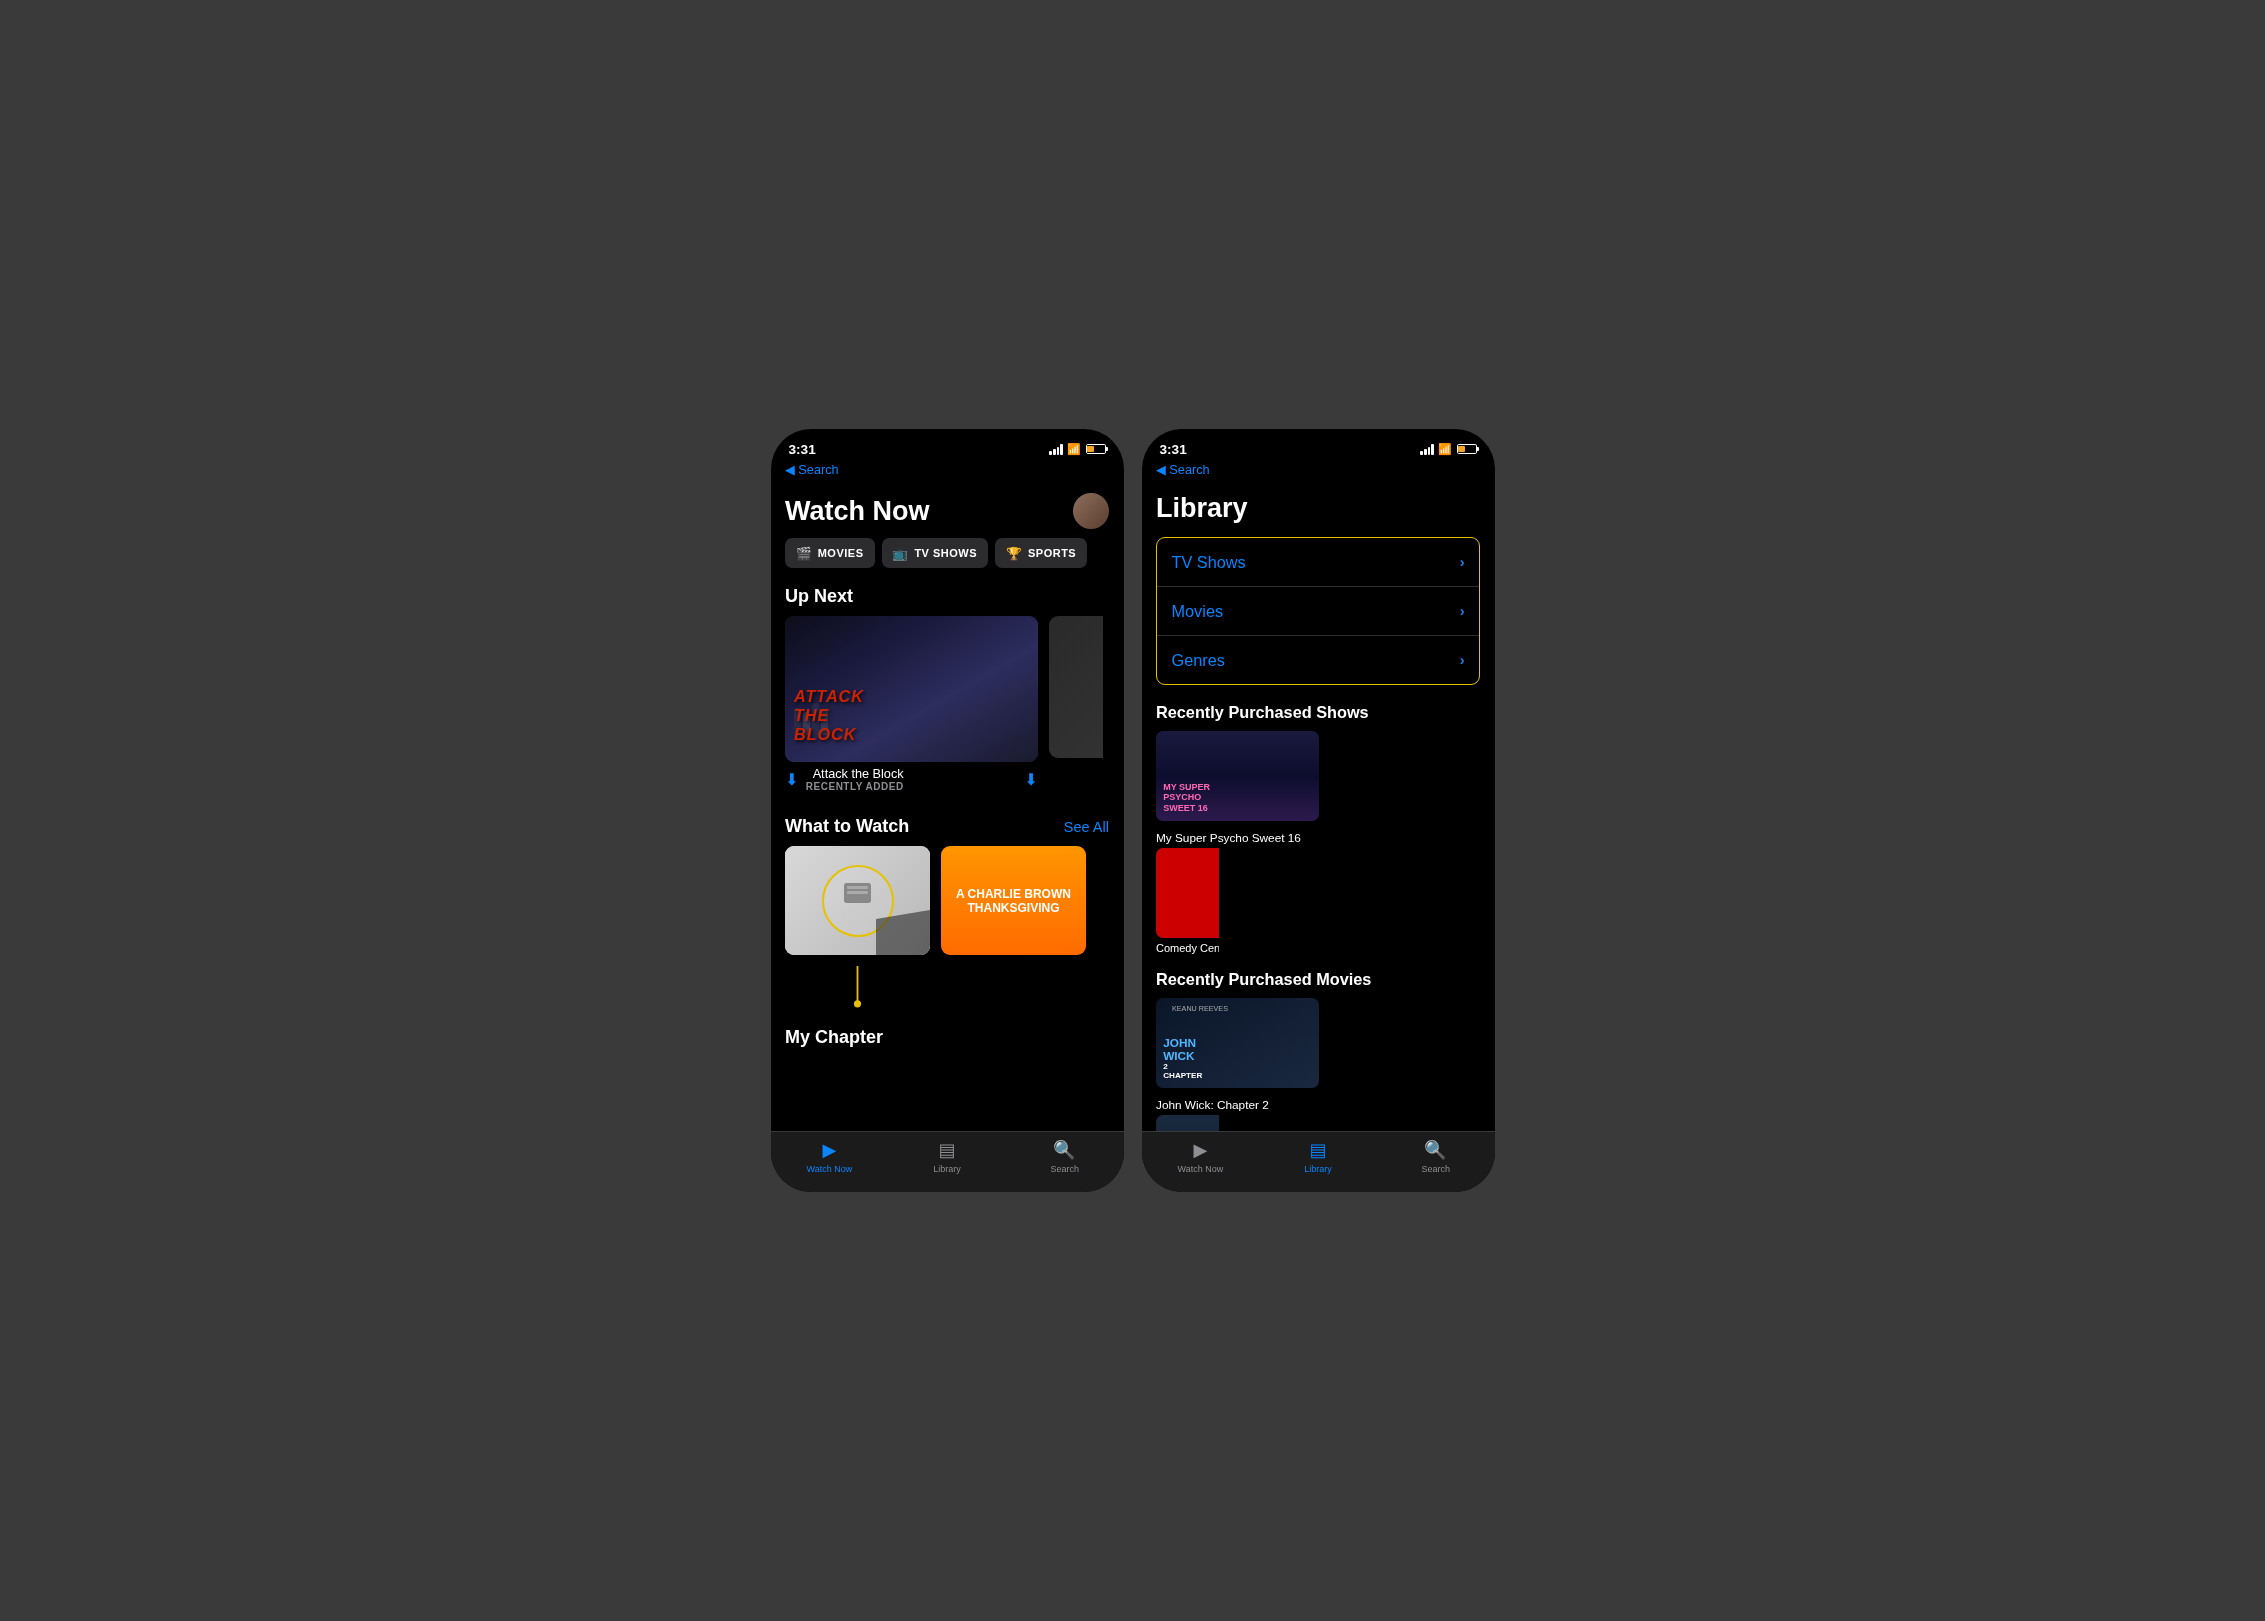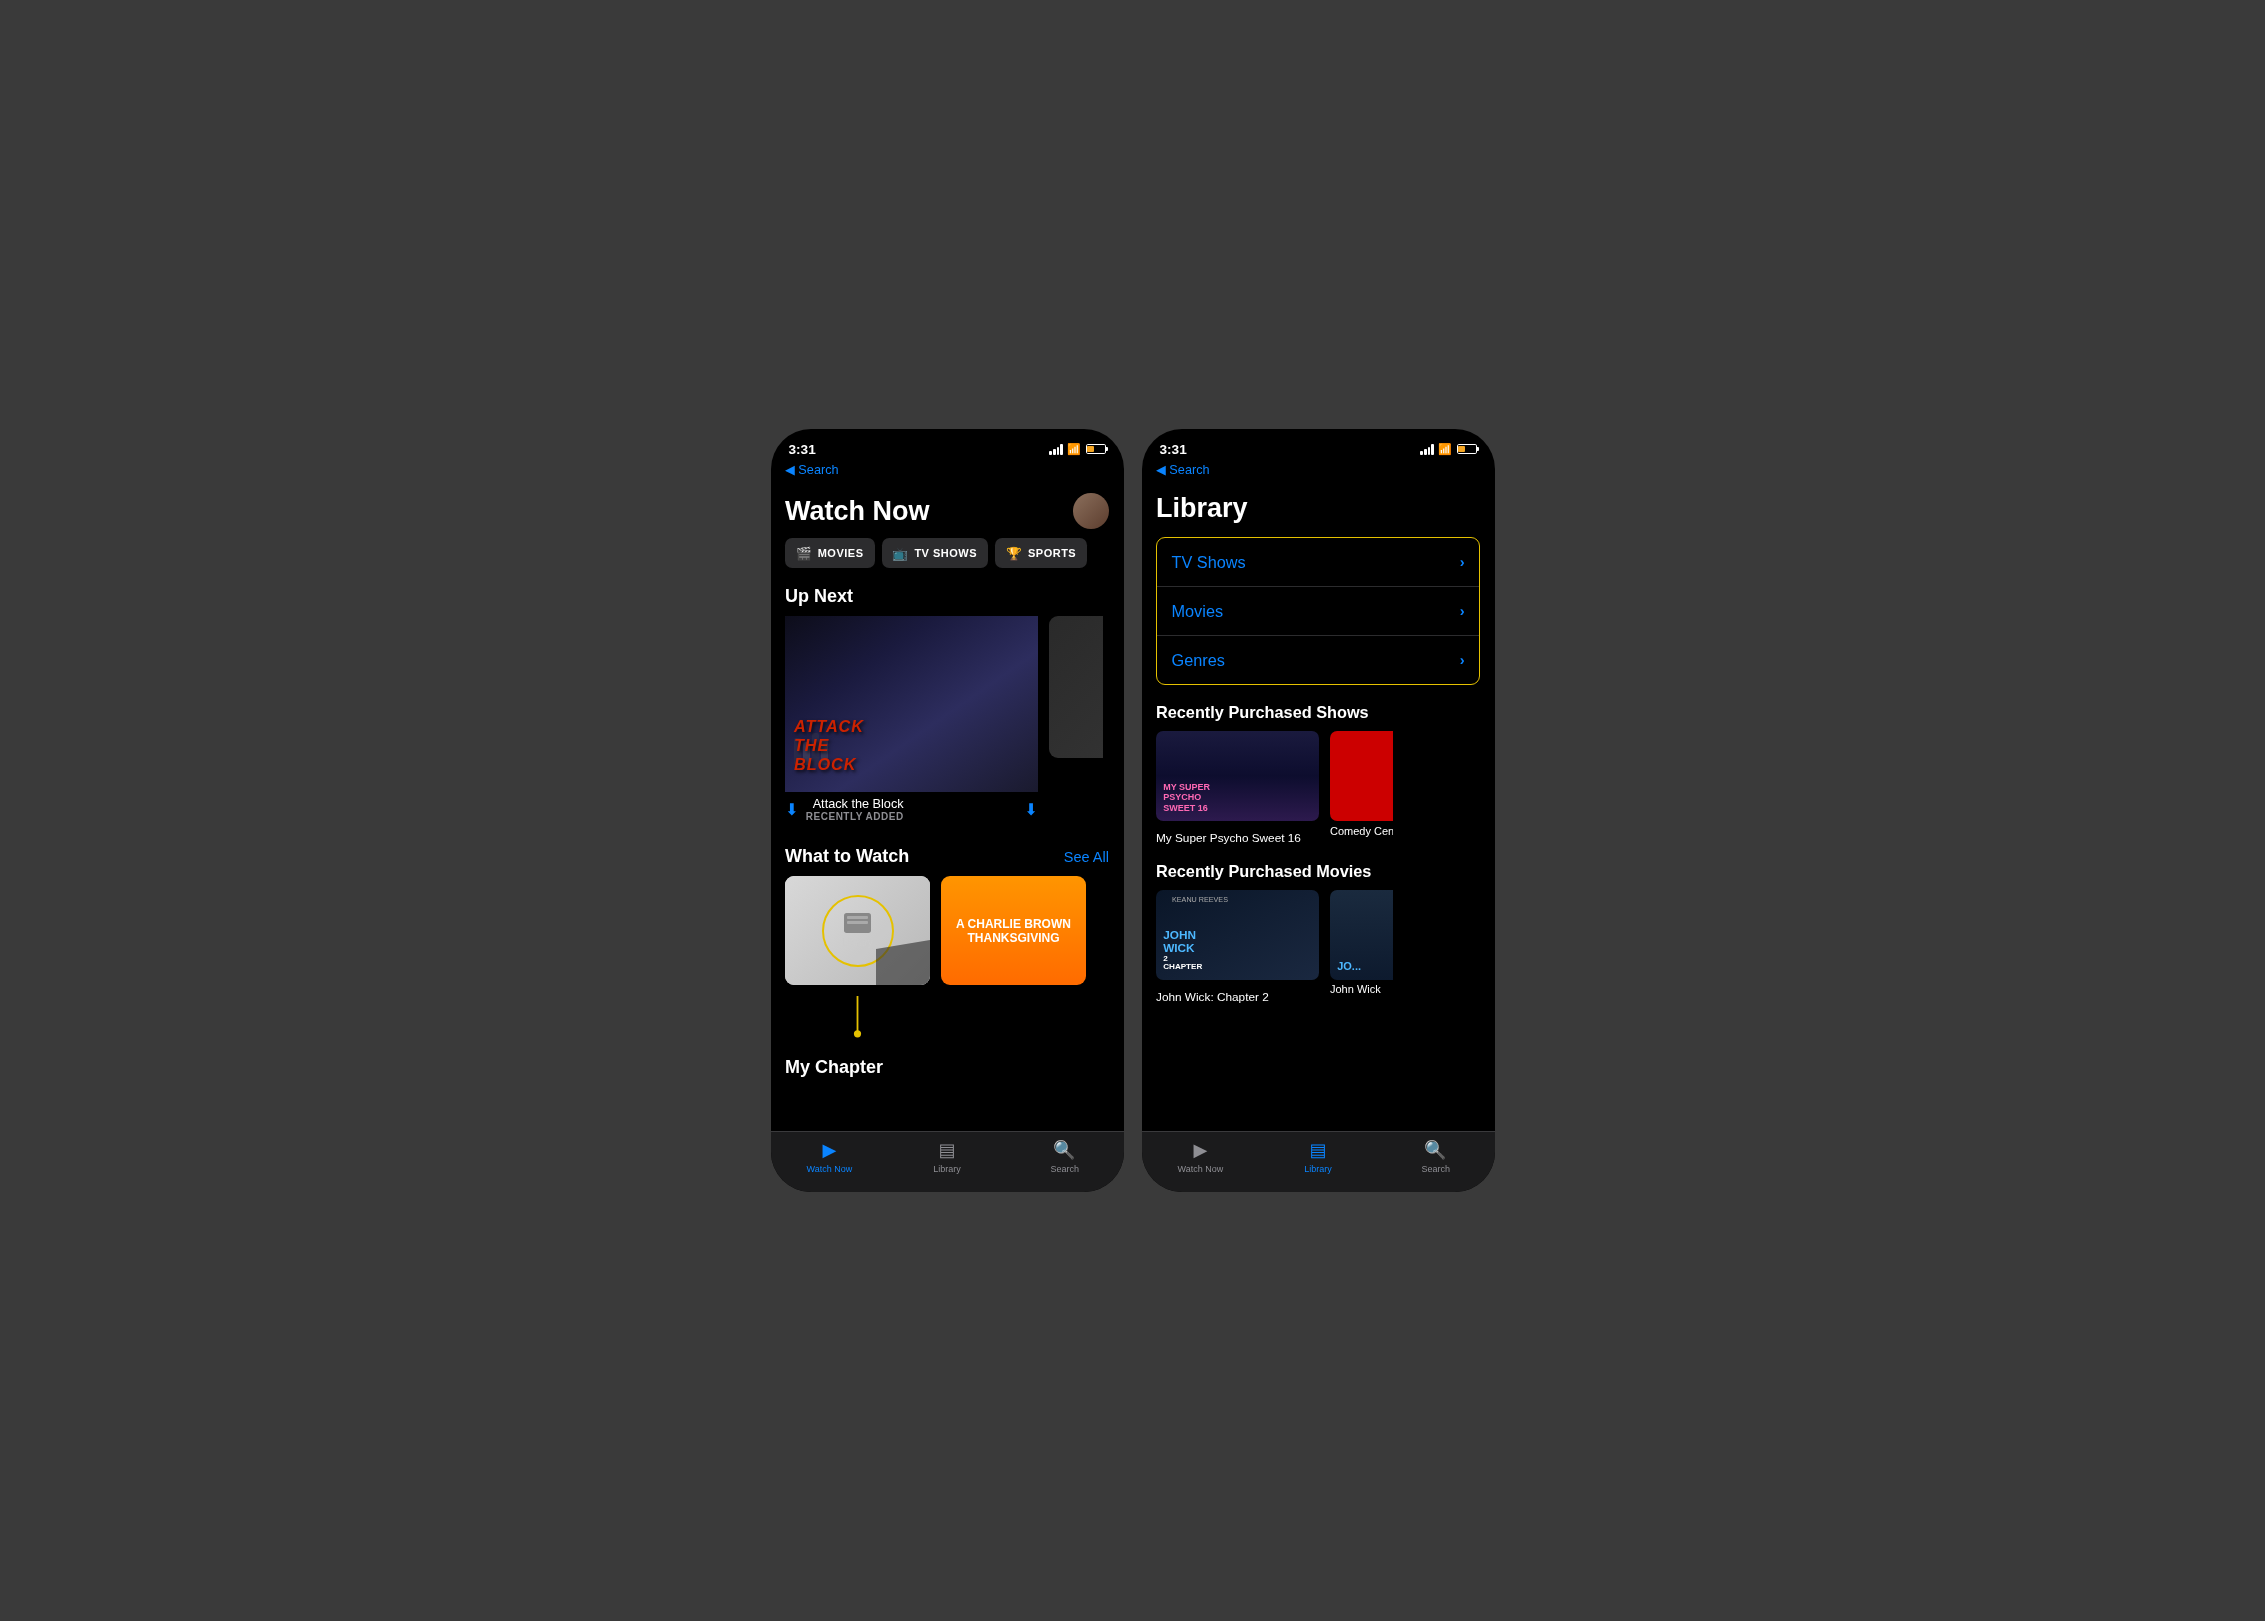--- a/index.html
+++ b/index.html
@@ -125,22 +125,22 @@
       overflow-x: auto;
       scrollbar-width: none;
     }
     .up-next-scroll::-webkit-scrollbar { display: none; }
     .up-next-item {
       flex-shrink: 0;
       width: 253px;
     }
     .up-next-thumb {
       width: 253px;
-      height: 176px;
-      border-radius: 0;
+      height: 146px;
+      border-radius: 9px;
       background: linear-gradient(135deg, #1a1a2e, #16213e, #0f3460);
       position: relative;
       overflow: hidden;
       display: flex;
       align-items: center;
       justify-content: center;
     }
     .attack-block-bg {
       position: absolute;
       inset: 0;
@@ -254,24 +254,25 @@
     .library-menu-label { color: #0a84ff; font-size: 16.3px; }
     .chevron { color: #0a84ff; font-size: 14.5px; font-weight: 600; }
     .section-title-white {
       color: #fff;
       font-size: 16.3px;
       font-weight: 700;
       padding: 3.6px 14.5px 9px;
     }
     .recent-scroll {
       display: flex;
-      gap: 11px;
+      gap: 3px;
       padding: 0 14.5px 12.7px;
       overflow-x: auto;
       scrollbar-width: none;
+      flex-direction: column;
     }
     .recent-scroll::-webkit-scrollbar { display: none; }
     .recent-card {
       flex-shrink: 0;
       width: 163px;
     }
     .recent-thumb {
       width: 163px;
       height: 90px;
       border-radius: 7.2px;

